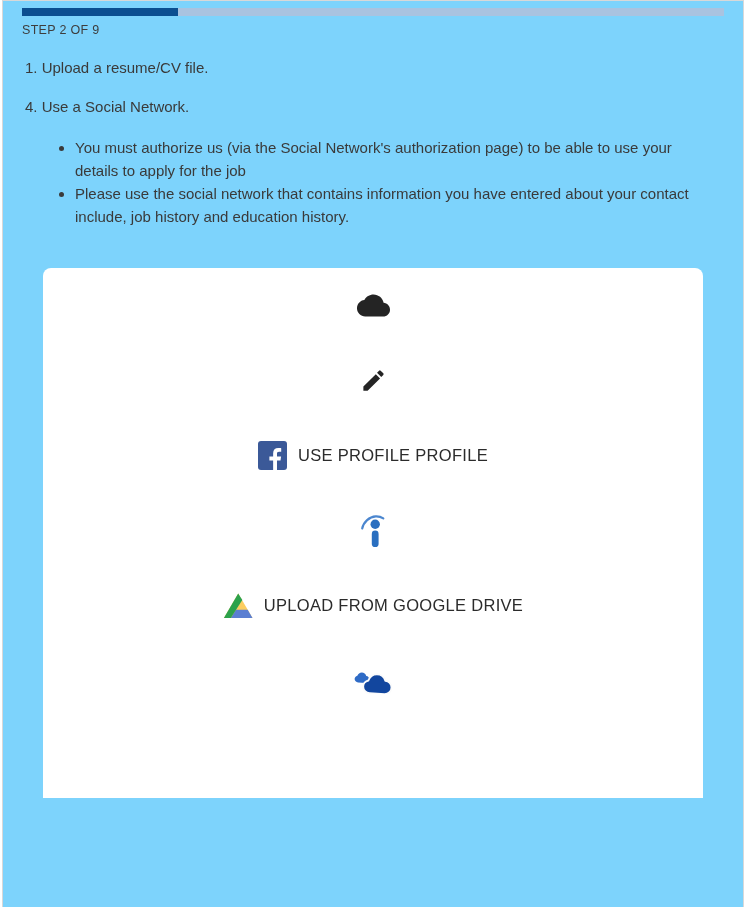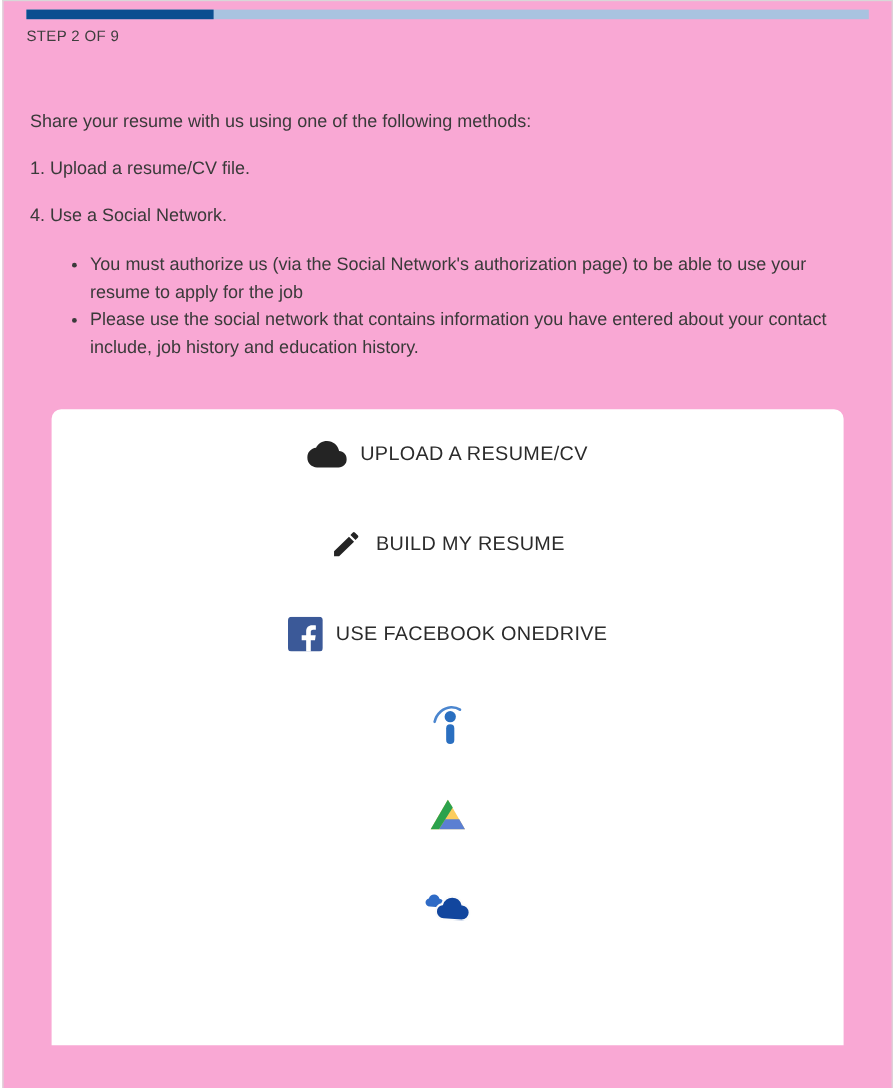--- a/index.html
+++ b/index.html
@@ -4,21 +4,21 @@
 <style>
   html,body{margin:0;padding:0;}
   body{
     width:746px;height:907px;background:#ffffff;
     font-family:"Liberation Sans", sans-serif;
     overflow:hidden;
   }
   .page{
     box-sizing:border-box;
     margin:0 2px;height:907px;
-    background:#f9a8d4;
+    background:#7dd3fc;
     border:1px solid #d8d8d8;border-bottom:none;
   }
   
   .progress-track{
     margin:7px 19px 0 19px;height:8px;background:#a9c3e0;
   }
   .progress-fill{height:100%;width:22.22%;background:#0b4e90;}
   .step-label{
     margin:7px 19px 0 19px;
     font-size:12.5px;color:#3d3d3d;letter-spacing:.3px;
@@ -52,59 +52,56 @@
 <body>
 
 <div class="page">
 
   <div class="progress-track">
     <div class="progress-fill"></div>
   </div>
   <div class="step-label">STEP 2 OF 9</div>
 
   <div class="copy">
-    <div class="intro">Share your resume with us using one of the following methods:</div>
 
     <div class="sec-heading">1. Upload a resume/CV file.</div>
 
     <div class="sec-heading">4. Use a Social Network.</div>
     <ul class="bullets">
-      <li>You must authorize us (via the Social Network's authorization page) to be able to use your resume to apply for the job</li>
+      <li>You must authorize us (via the Social Network's authorization page) to be able to use your details to apply for the job</li>
       <li>Please use the social network that contains information you have entered about your contact include, job history and education history.</li>
     </ul>
   </div>
 
   <div class="panel">
 
     <div class="action-row">
       <span class="icon">
         <svg width="33" height="33" viewBox="0 0 24 24">
           <path fill="#242424" d="M19.35 10.04C18.67 6.59 15.64 4 12 4 9.11 4 6.6 5.64 5.35 8.04 2.34 8.36 0 10.91 0 14c0 3.31 2.69 6 6 6h13c2.76 0 5-2.24 5-5 0-2.64-2.05-4.78-4.65-4.96zM17 13l-5-5-5 5h3v4h4v-4h3z"></path>
         </svg>
       </span>
-      <span class="action-label">UPLOAD A RESUME/CV</span>
     </div>
 
     <div class="action-row">
       <span class="icon">
         <svg width="27" height="27" viewBox="0 0 24 24">
           <path fill="#242424" d="M3 17.25V21h3.75L17.81 10.19l-3.75-3.75L3 17.25zM20.71 7.04c.39-.39.39-1.02 0-1.41l-2.34-2.34a.9959.9959 0 0 0-1.41 0l-1.83 1.83 3.75 3.75 1.83-1.83z"></path>
         </svg>
       </span>
-      <span class="action-label">BUILD MY RESUME</span>
     </div>
 
     <div class="action-row">
       <span class="icon fb-box">
         <svg width="29" height="29" viewBox="0 0 29 29">
           <rect fill="#3b5998" x="0" y="0" width="29" height="29" rx="3"></rect>
           <path fill="#ffffff" transform="translate(3.2,2) scale(1.17)" d="M13.5 24v-9h3l.5-3.5h-3.5V9.2c0-1 .3-1.7 1.8-1.7h1.8V4.4c-.3 0-1.4-.1-2.6-.1-2.6 0-4.3 1.6-4.3 4.4v2.8H7V15h3.2v9h3.3z"></path>
         </svg>
       </span>
-      <span class="action-label">USE FACEBOOK ONEDRIVE</span>
+      <span class="action-label">USE PROFILE PROFILE</span>
     </div>
 
     <div class="action-row">
       <span class="icon">
         <svg width="27" height="36" viewBox="0 0 27 36">
           <path d="M2.2 15.5 C 3.6 8.8, 9.3 3.8, 15.8 3.4 C 18.4 3.3, 21.2 4.0, 23.3 5.4" stroke="#4b86cf" stroke-width="2.2" fill="none" stroke-linecap="round"></path>
           <circle fill="#2a6fc0" cx="15.2" cy="11.2" r="4.7"></circle>
           <rect fill="#2a6fc0" x="11.8" y="17.6" width="6.8" height="16.5" rx="3.4"></rect>
         </svg>
       </span>
@@ -112,20 +109,21 @@
 
 
     <div class="action-row">
       <span class="icon">
         <svg width="30" height="26" viewBox="0 0 30 26">
           <polygon fill="#fccd5f" points="15.2,0.5 29.5,25 0.9,25"></polygon>
           <polygon fill="#5b7fd2" points="13.0,16.8 24.7,16.8 29.5,25 7.8,25"></polygon>
           <polygon fill="#2ca24c" points="15.2,0.5 19.3,7 7.8,25 0.9,25"></polygon>
         </svg>
       </span>
+      <span class="action-label">UPLOAD FROM GOOGLE DRIVE</span>
     </div>
 
     <div class="action-row">
       <span class="icon">
         <svg width="38" height="26" viewBox="0 0 38 26">
           <path fill="#2f6bc6" transform="translate(0,2) scale(0.62)" d="M6.5 20c-3 0-5.5-2.4-5.5-5.4 0-2.6 1.9-4.8 4.4-5.3C6.5 6.2 9.3 4 12.6 4c3.4 0 6.3 2.3 7.2 5.5 2.9.3 5.2 2.7 5.2 5.7 0 3.2-2.6 5.8-5.8 5.8z"></path>
           <path fill="#12469e" stroke="#fbfbfb" stroke-width="1.6" transform="translate(8,1.5) scale(1.18)" d="M6.5 20c-3 0-5.5-2.4-5.5-5.4 0-2.6 1.9-4.8 4.4-5.3C6.5 6.2 9.3 4 12.6 4c3.4 0 6.3 2.3 7.2 5.5 2.9.3 5.2 2.7 5.2 5.7 0 3.2-2.6 5.8-5.8 5.8z"></path>
         </svg>
       </span>
     </div>

